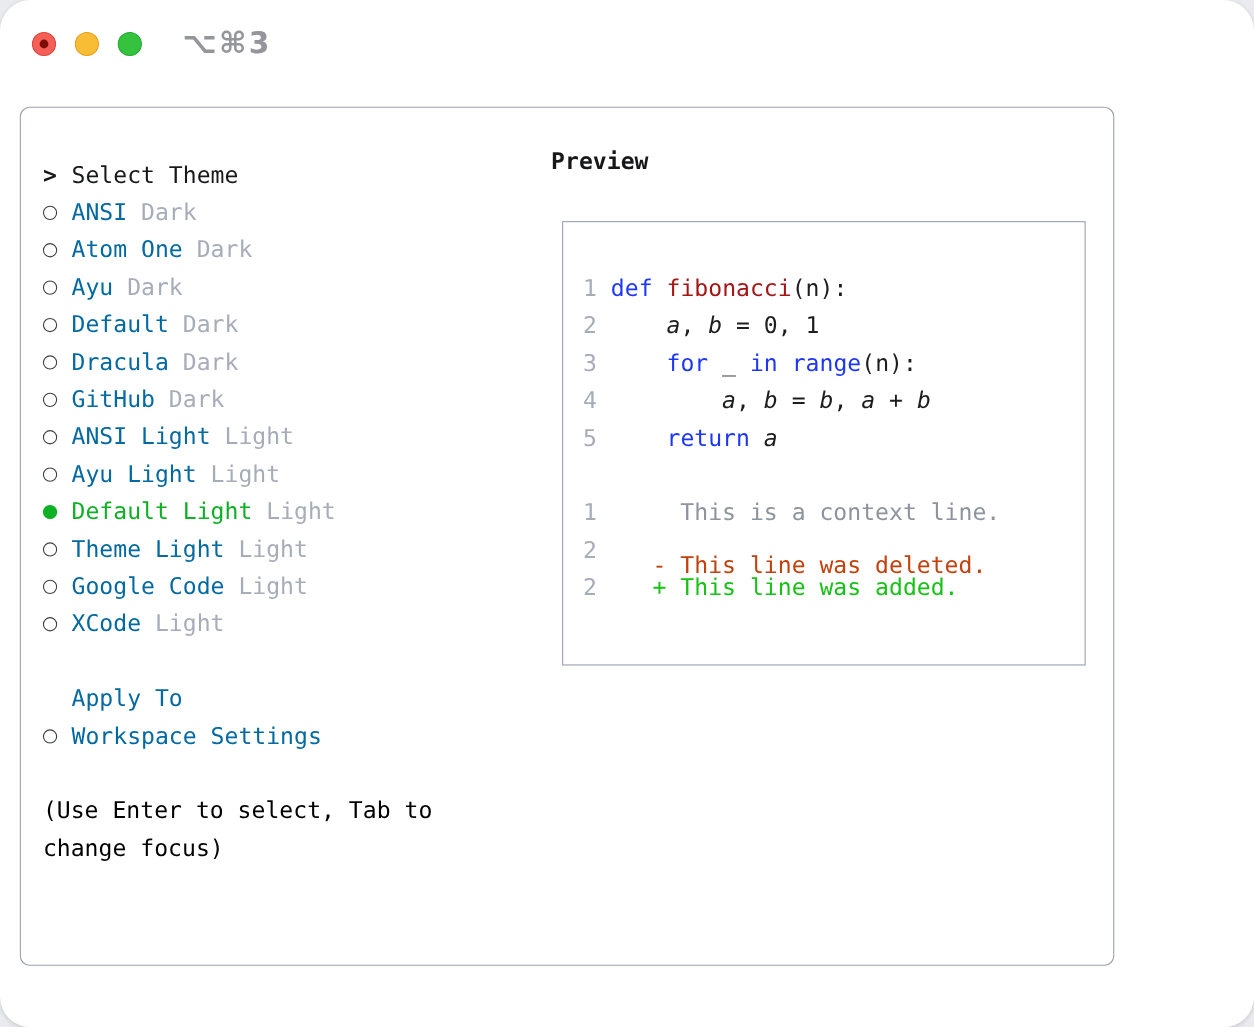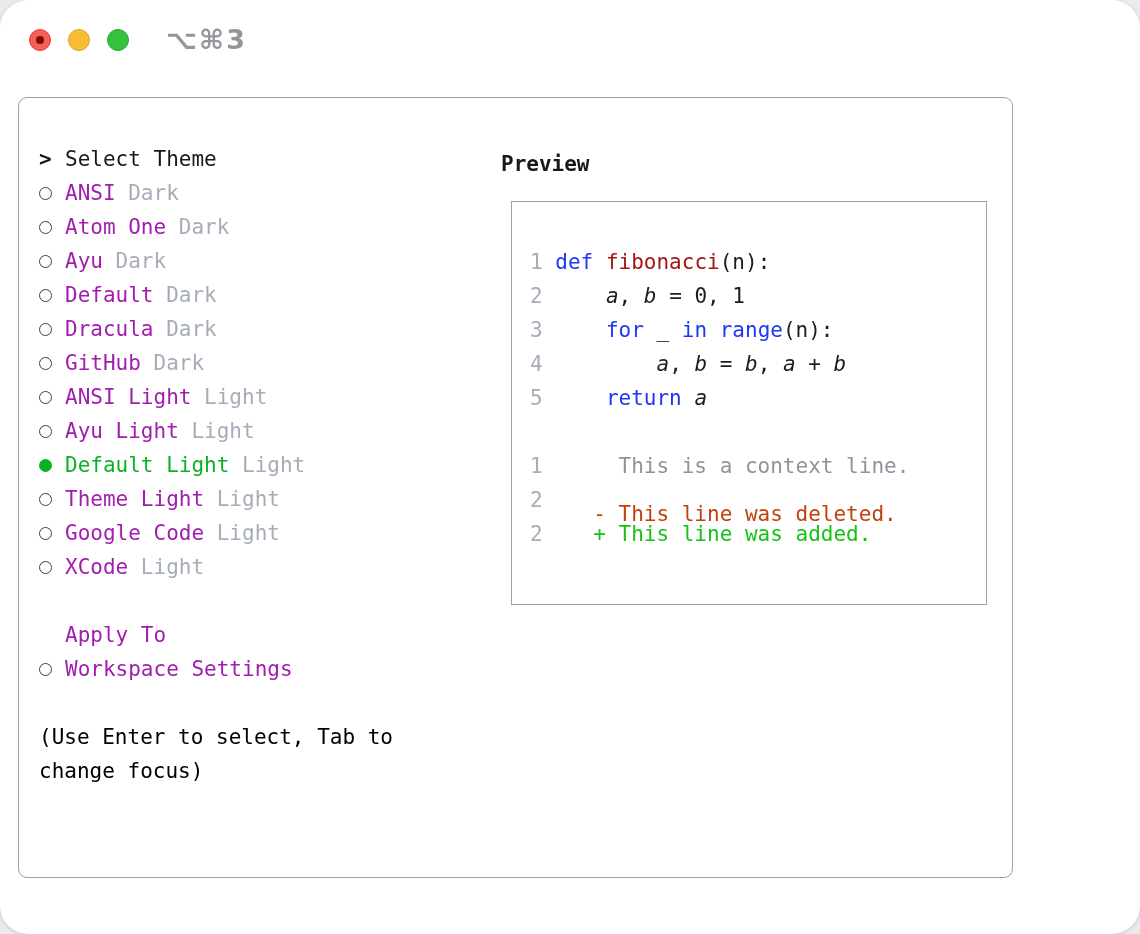--- a/index.html
+++ b/index.html
@@ -46,28 +46,28 @@
   .row { display: flex; align-items: center; height: 34px; font-size: 21px; white-space: pre; }
   .left-col { position: absolute; left: 20px; top: 44px; }
   .marker { display: inline-flex; align-items: center; width: 26px; flex: 0 0 26px; }
   .cursor { font-weight: 700; color: #17181a; }
   .hdr { font-weight: 400; color: #17181a; }
   .circle {
     width: 13px; height: 13px; border-radius: 50%;
     border: 1.5px solid #3c4046; box-sizing: border-box; background: transparent;
   }
   .circle.sel { border-color: #0eb124; background: #0eb124; }
-  .t-name { color: #a21caf; }
+  .t-name { color: #0369a1; }
   .t-name.sel { color: #0eb124; }
   .t-var { color: #a6adb8; }
   .spacer { height: 34px; }
   .help { color: #000000; font-size: 21px; line-height: 34px; white-space: pre; }
   
   .preview-title {
-    position: absolute; left: 482px; top: 49px; height: 34px;
+    position: absolute; left: 482px; top: 32px; height: 34px;
     display: flex; align-items: center;
     font-size: 21px; font-weight: 700; color: #17181a;
   }
   .preview-box {
     position: absolute; left: 492px; top: 103px;
     width: 476px; height: 404px;
     border: 1.5px solid #9aa2ae; box-sizing: border-box;
     padding: 43px 0 0 18px; background: #ffffff; overflow: hidden;
   }
   .cline { height: 34px; font-size: 21px; white-space: pre; display: flex; align-items: center; }

